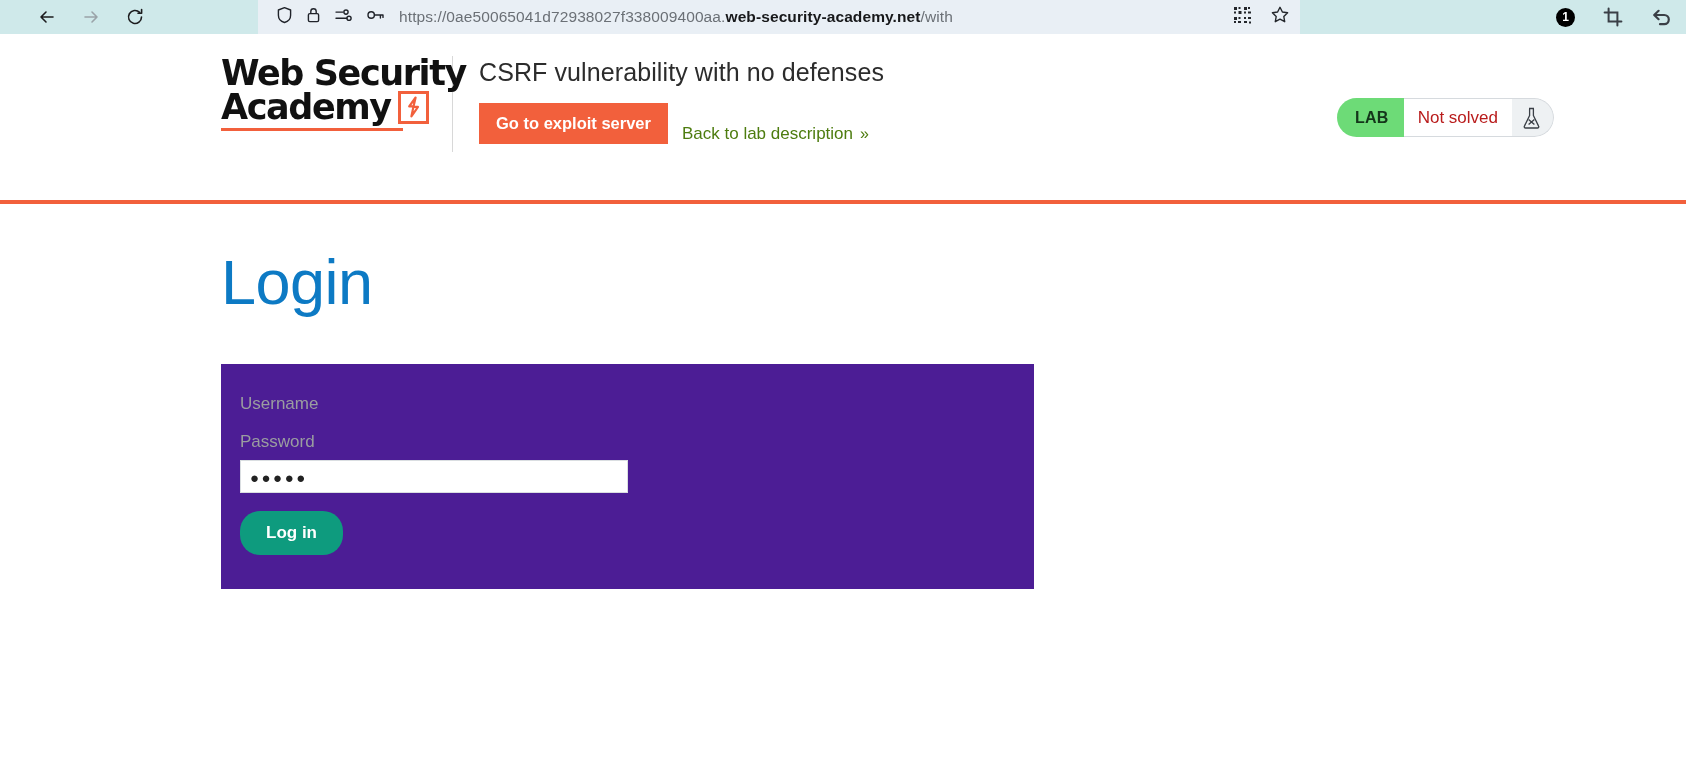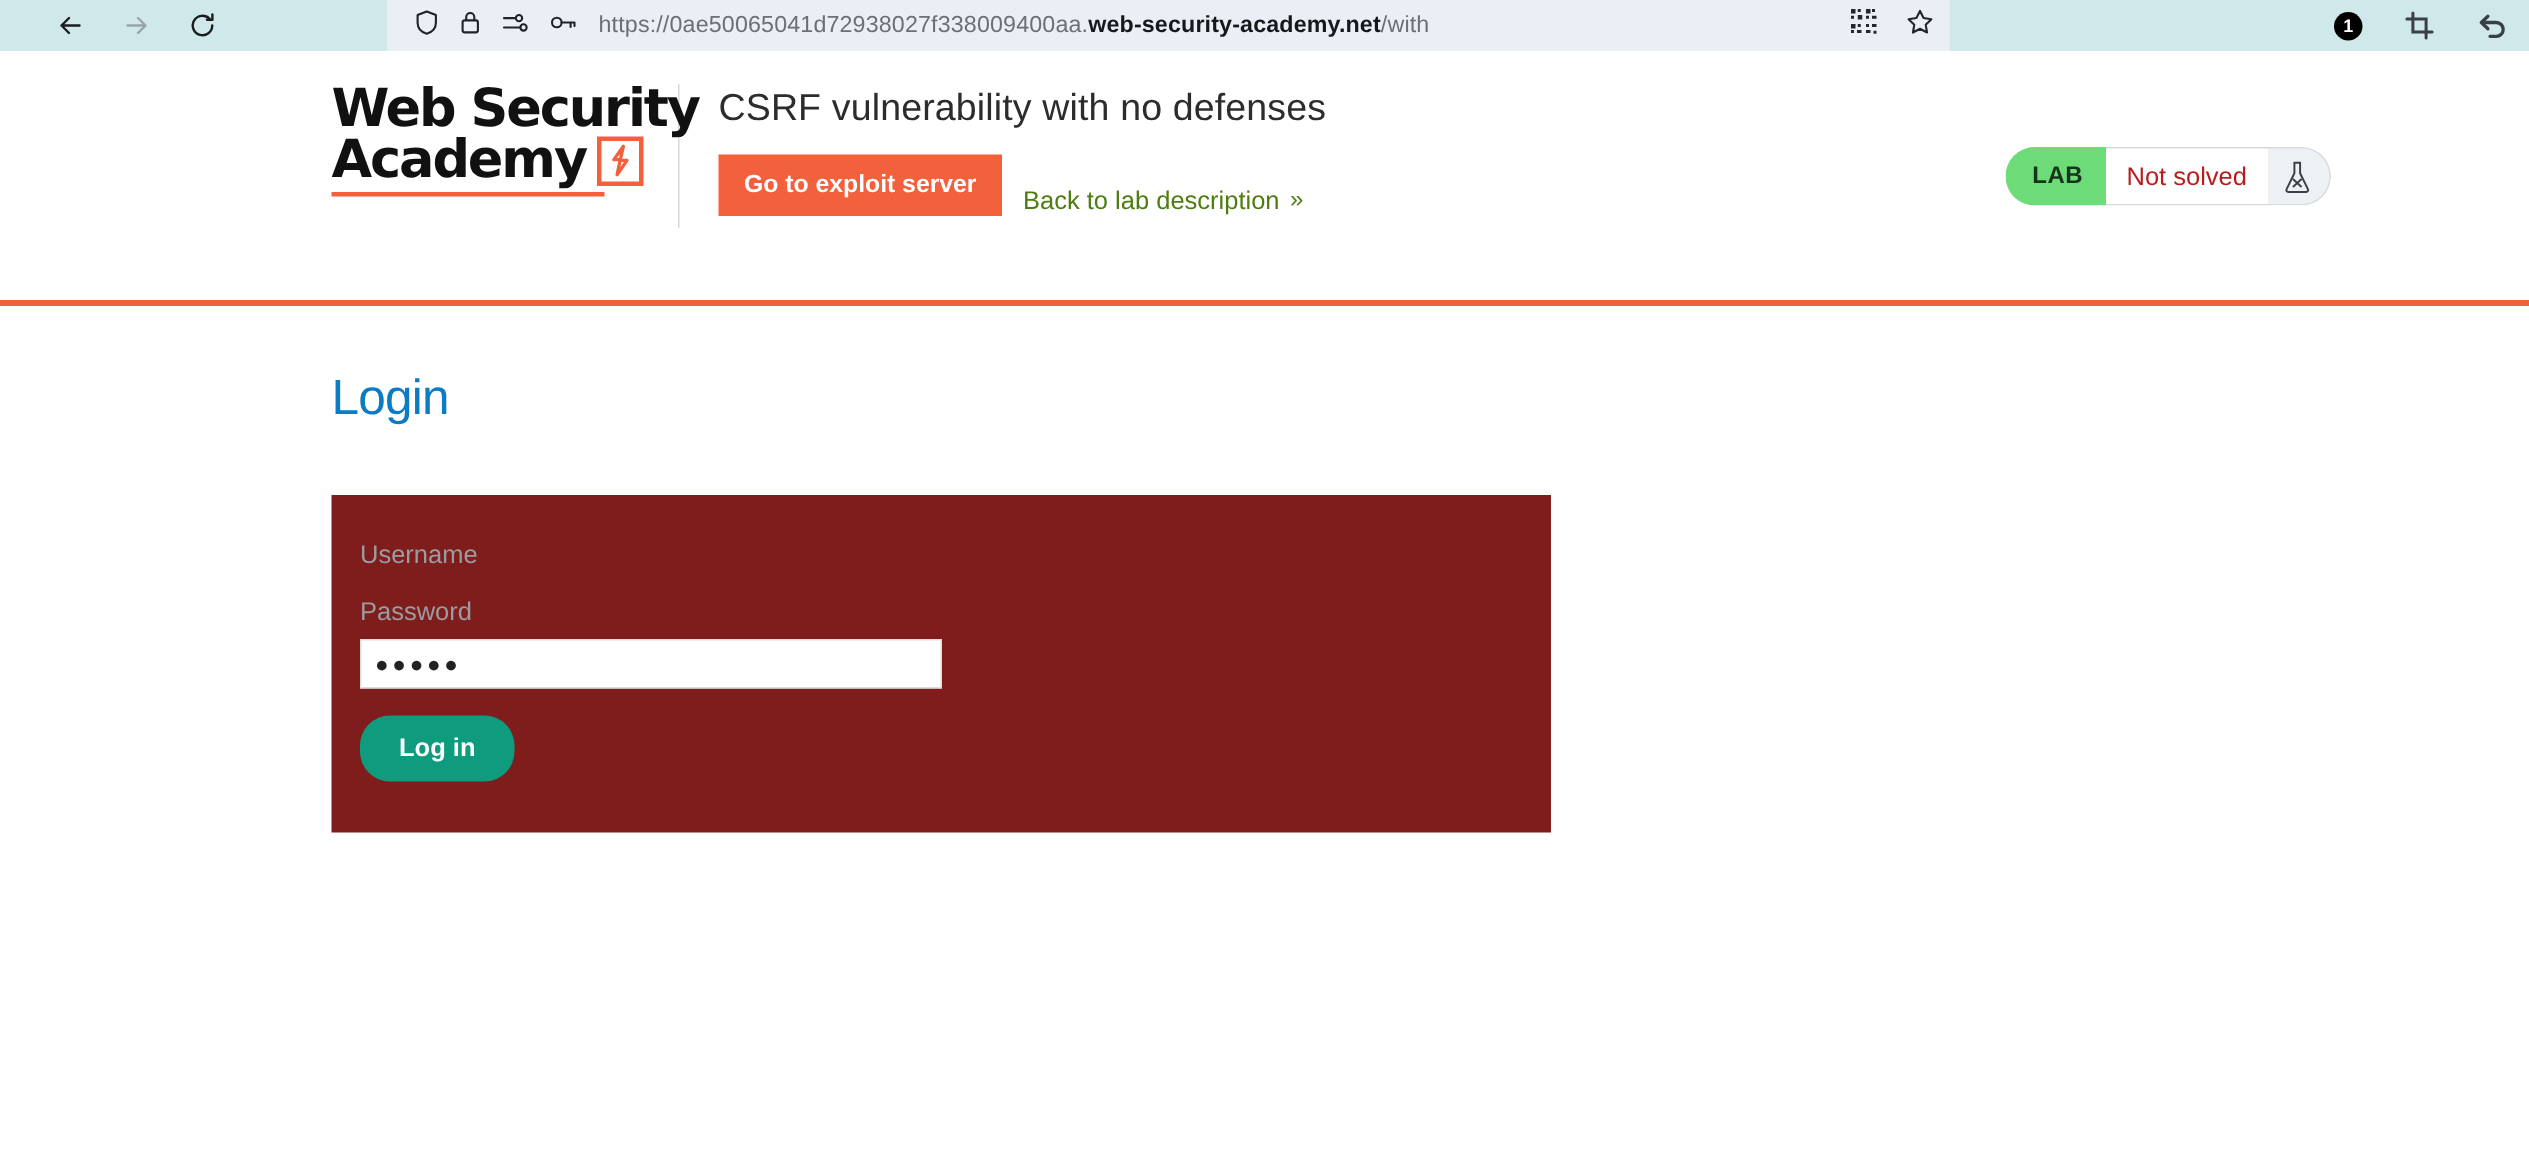--- a/index.html
+++ b/index.html
@@ -232,28 +232,28 @@
   .account-nav a {
     color: #49a9f0;
     text-decoration: none;
     cursor: pointer;
   }
   .account-nav .sep { color: #5d4037; margin: 0 9px; }
 
   .content { padding-left: 221px; padding-top: 42px; }
   .page-title {
     color: #0d7ac4;
-    font-size: 33px;
+    font-size: 63px;
     font-weight: 400;
     margin: 0 0 46px 0;
     letter-spacing: -0.5px;
   }
   .login-panel {
     width: 813px;
-    background: #7f1d1d;
+    background: #4c1d95;
     padding: 30px 0 34px 19px;
   }
   .field-label {
     color: #9a9da0;
     font-size: 17px;
     margin-bottom: 8px;
     display: block;
   }
   .field-input {
     width: 388px;

